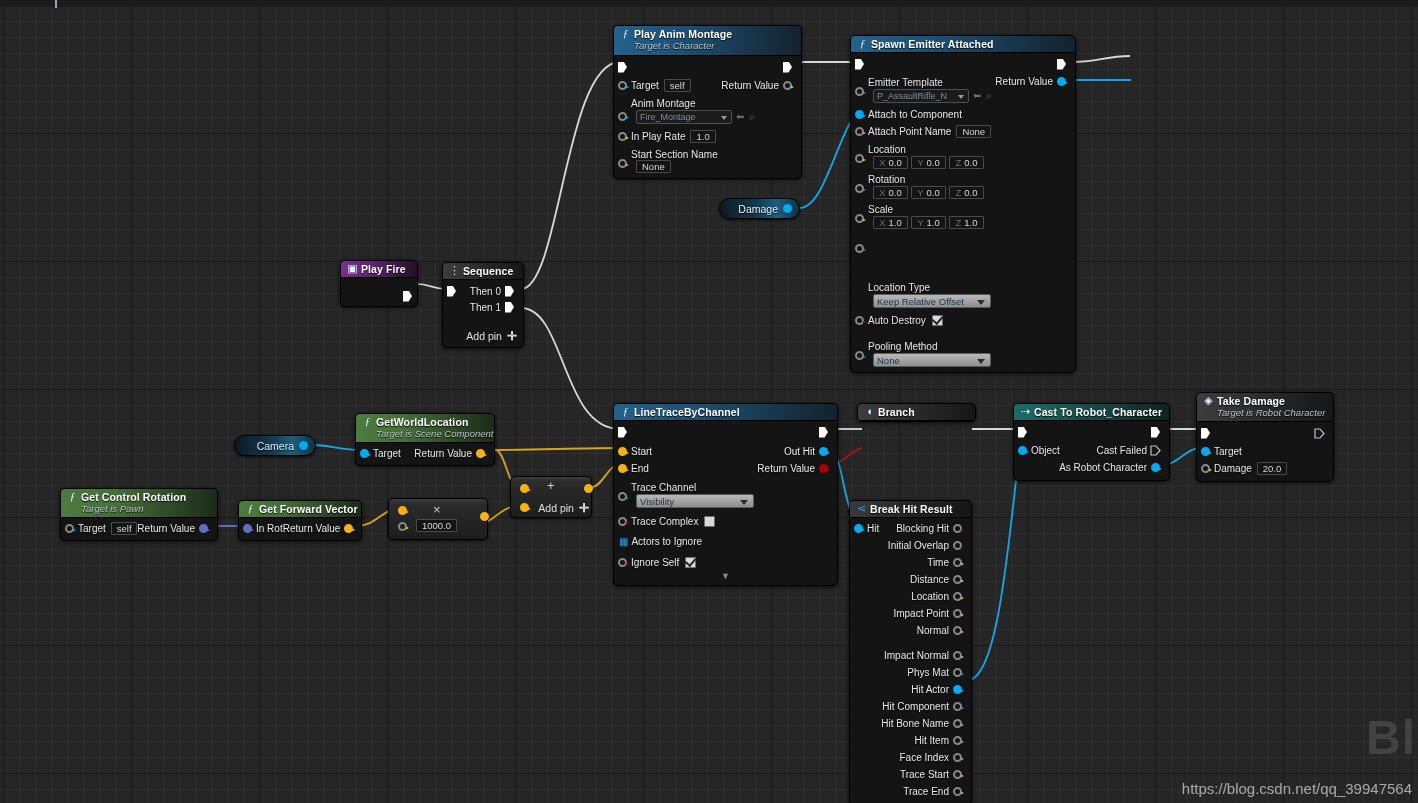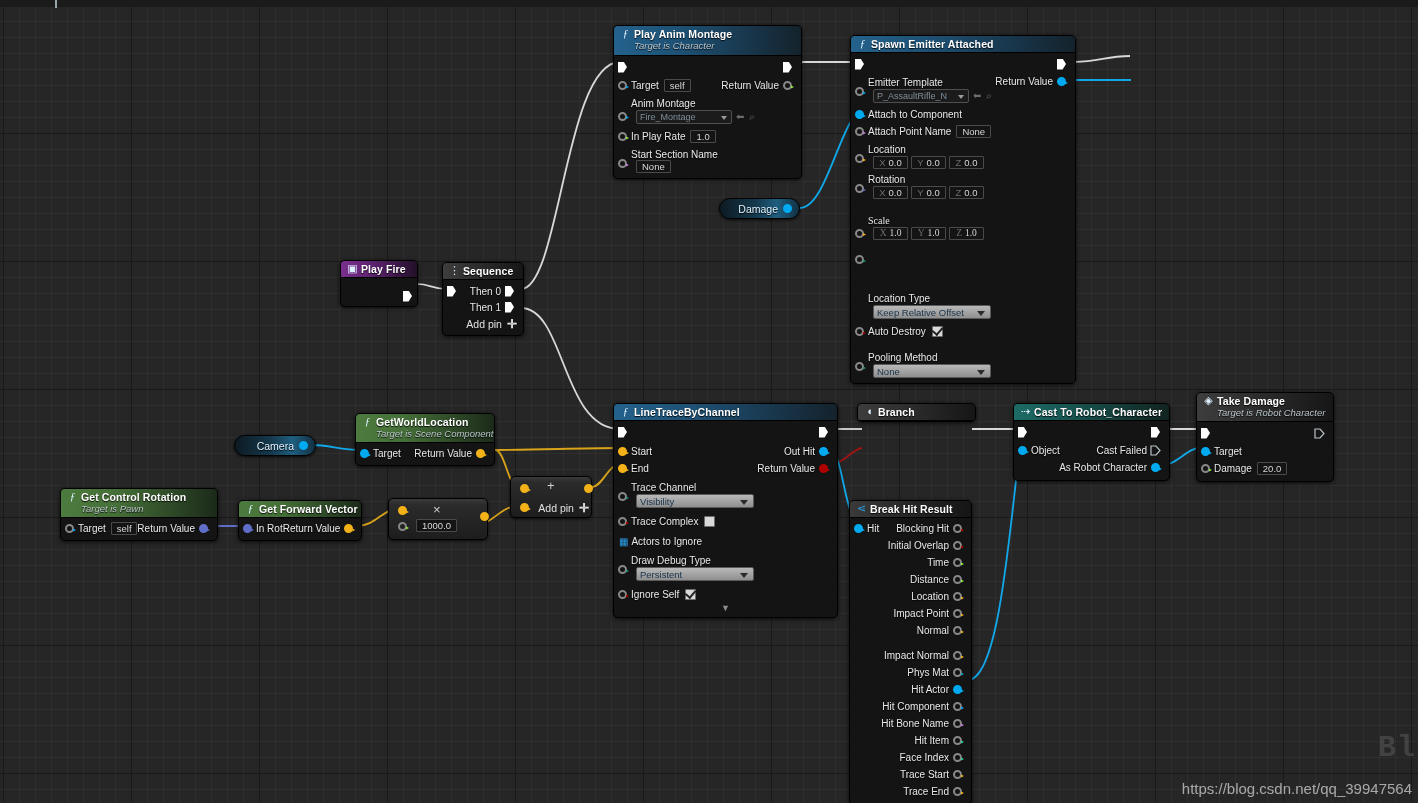--- a/index.html
+++ b/index.html
@@ -160,38 +160,38 @@
     position:relative;
   }
   .assetbox span{ font-size:9px; color:#7e8e9a; white-space:nowrap; overflow:hidden; }
   .assetbox:after{
     content:""; position:absolute; right:4px; top:5px;
     border-left:3.5px solid transparent; border-right:3.5px solid transparent;
     border-top:4.5px solid #9a9a9a;
   }
   .minitools { color:#6c6c6c; font-size:10px; margin-left:4px; letter-spacing:1px; }
   .addpin { display:flex; align-items:center; justify-content:flex-end;
-            padding:3px 6px 0 0; color:#e0e0e0; font-size:10.5px; }
+            padding:3px 6px 0 0; color:#e0e0e0; font-size:10.5px;margin-top:12px; }
   .addpin .plus{ margin-left:5px; font-size:12px; font-weight:bold; line-height:10px;}
   .arrlbl { color:#2aa0ea; font-size:10px; letter-spacing:-1px; margin:0 4px 0 5px;
             display:inline-block; }
   .collapse { text-align:center; color:#8d8d8d; font-size:9px; line-height:8px; padding-top:2px;}
 
   
   .mathnode{
     position:absolute; z-index:20; border-radius:5px;
     background:linear-gradient(to bottom,#3a3a3a 0%,#2b2b2b 14%,#1d1d1d 100%);
     border:1px solid #000; box-shadow:0 1px 3px rgba(0,0,0,0.8);
   }
   .opglyph{ position:absolute; color:#cfcfcf; font-size:13px; line-height:13px; }
 
   .watermark {
     position:absolute; right:2px; bottom:38px; z-index:40;
-    color:#5a5a5a; font-size:30px; font-weight:bold; letter-spacing:1px;
-    opacity:0.55; font-family:Liberation Mono, monospace;
+    color:#5a5a5a; font-size:48px; font-weight:bold; letter-spacing:1px;
+    opacity:0.55; font-family:Liberation Sans, sans-serif;
   }
   .urltxt {
     position:absolute; right:6px; bottom:6px; z-index:41;
     color:#c9c9c9; font-size:15px; opacity:0.8;
   }
 </style>
 </head>
 <body>
 
 <div id="graph">
@@ -416,21 +416,21 @@
                 <span class="ax">Y</span>
                 <span class="vv">0.0</span>
               </span>
             <span class="vbox">
                 <span class="ax">Z</span>
                 <span class="vv">0.0</span>
               </span>
           </div>
         </span>
       </div>
-      <div class="row" style="align-items:center; margin-top:16px;font-family:Liberation Serif, serif;">
+      <div class="row" style="align-items:flex-start; margin-top:4px;">
         <span class="dp h c-vec" style="margin-top:11px;"></span>
         <span style="display:block;">
           <span class="lab">Scale</span>
           <div class="vecrow">
             <span class="vbox">
                 <span class="ax">X</span>
                 <span class="vv">1.0</span>
               </span>
             <span class="vbox">
                 <span class="ax">Y</span>
@@ -599,29 +599,20 @@
       </div>
       <div class="row" style="margin-top:6px;">
         <span class="dp h c-bool"></span>
         <span class="lab">Trace Complex</span>
         <span class="cb"></span>
       </div>
       <div class="row" style="margin-top:5px;">
         <span class="arrlbl">▦</span>
         <span class="lab">Actors to Ignore</span>
       </div>
-      <div class="row" style="align-items:flex-start; margin-top:5px;">
-        <span class="dp h c-enum" style="margin-top:11px;"></span>
-        <span style="display:block;">
-          <span class="lab">Draw Debug Type</span>
-          <span class="combo">
-            <span>Persistent</span>
-          </span>
-        </span>
-      </div>
       <div class="row" style="margin-top:6px;">
         <span class="dp h c-bool"></span>
         <span class="lab">Ignore Self</span>
         <span class="cb on"></span>
       </div>
       <div class="collapse">▼</div>
     </div>
   </div>
 
   <div class="node" style="left:857px; top:403px; width:119px;">

